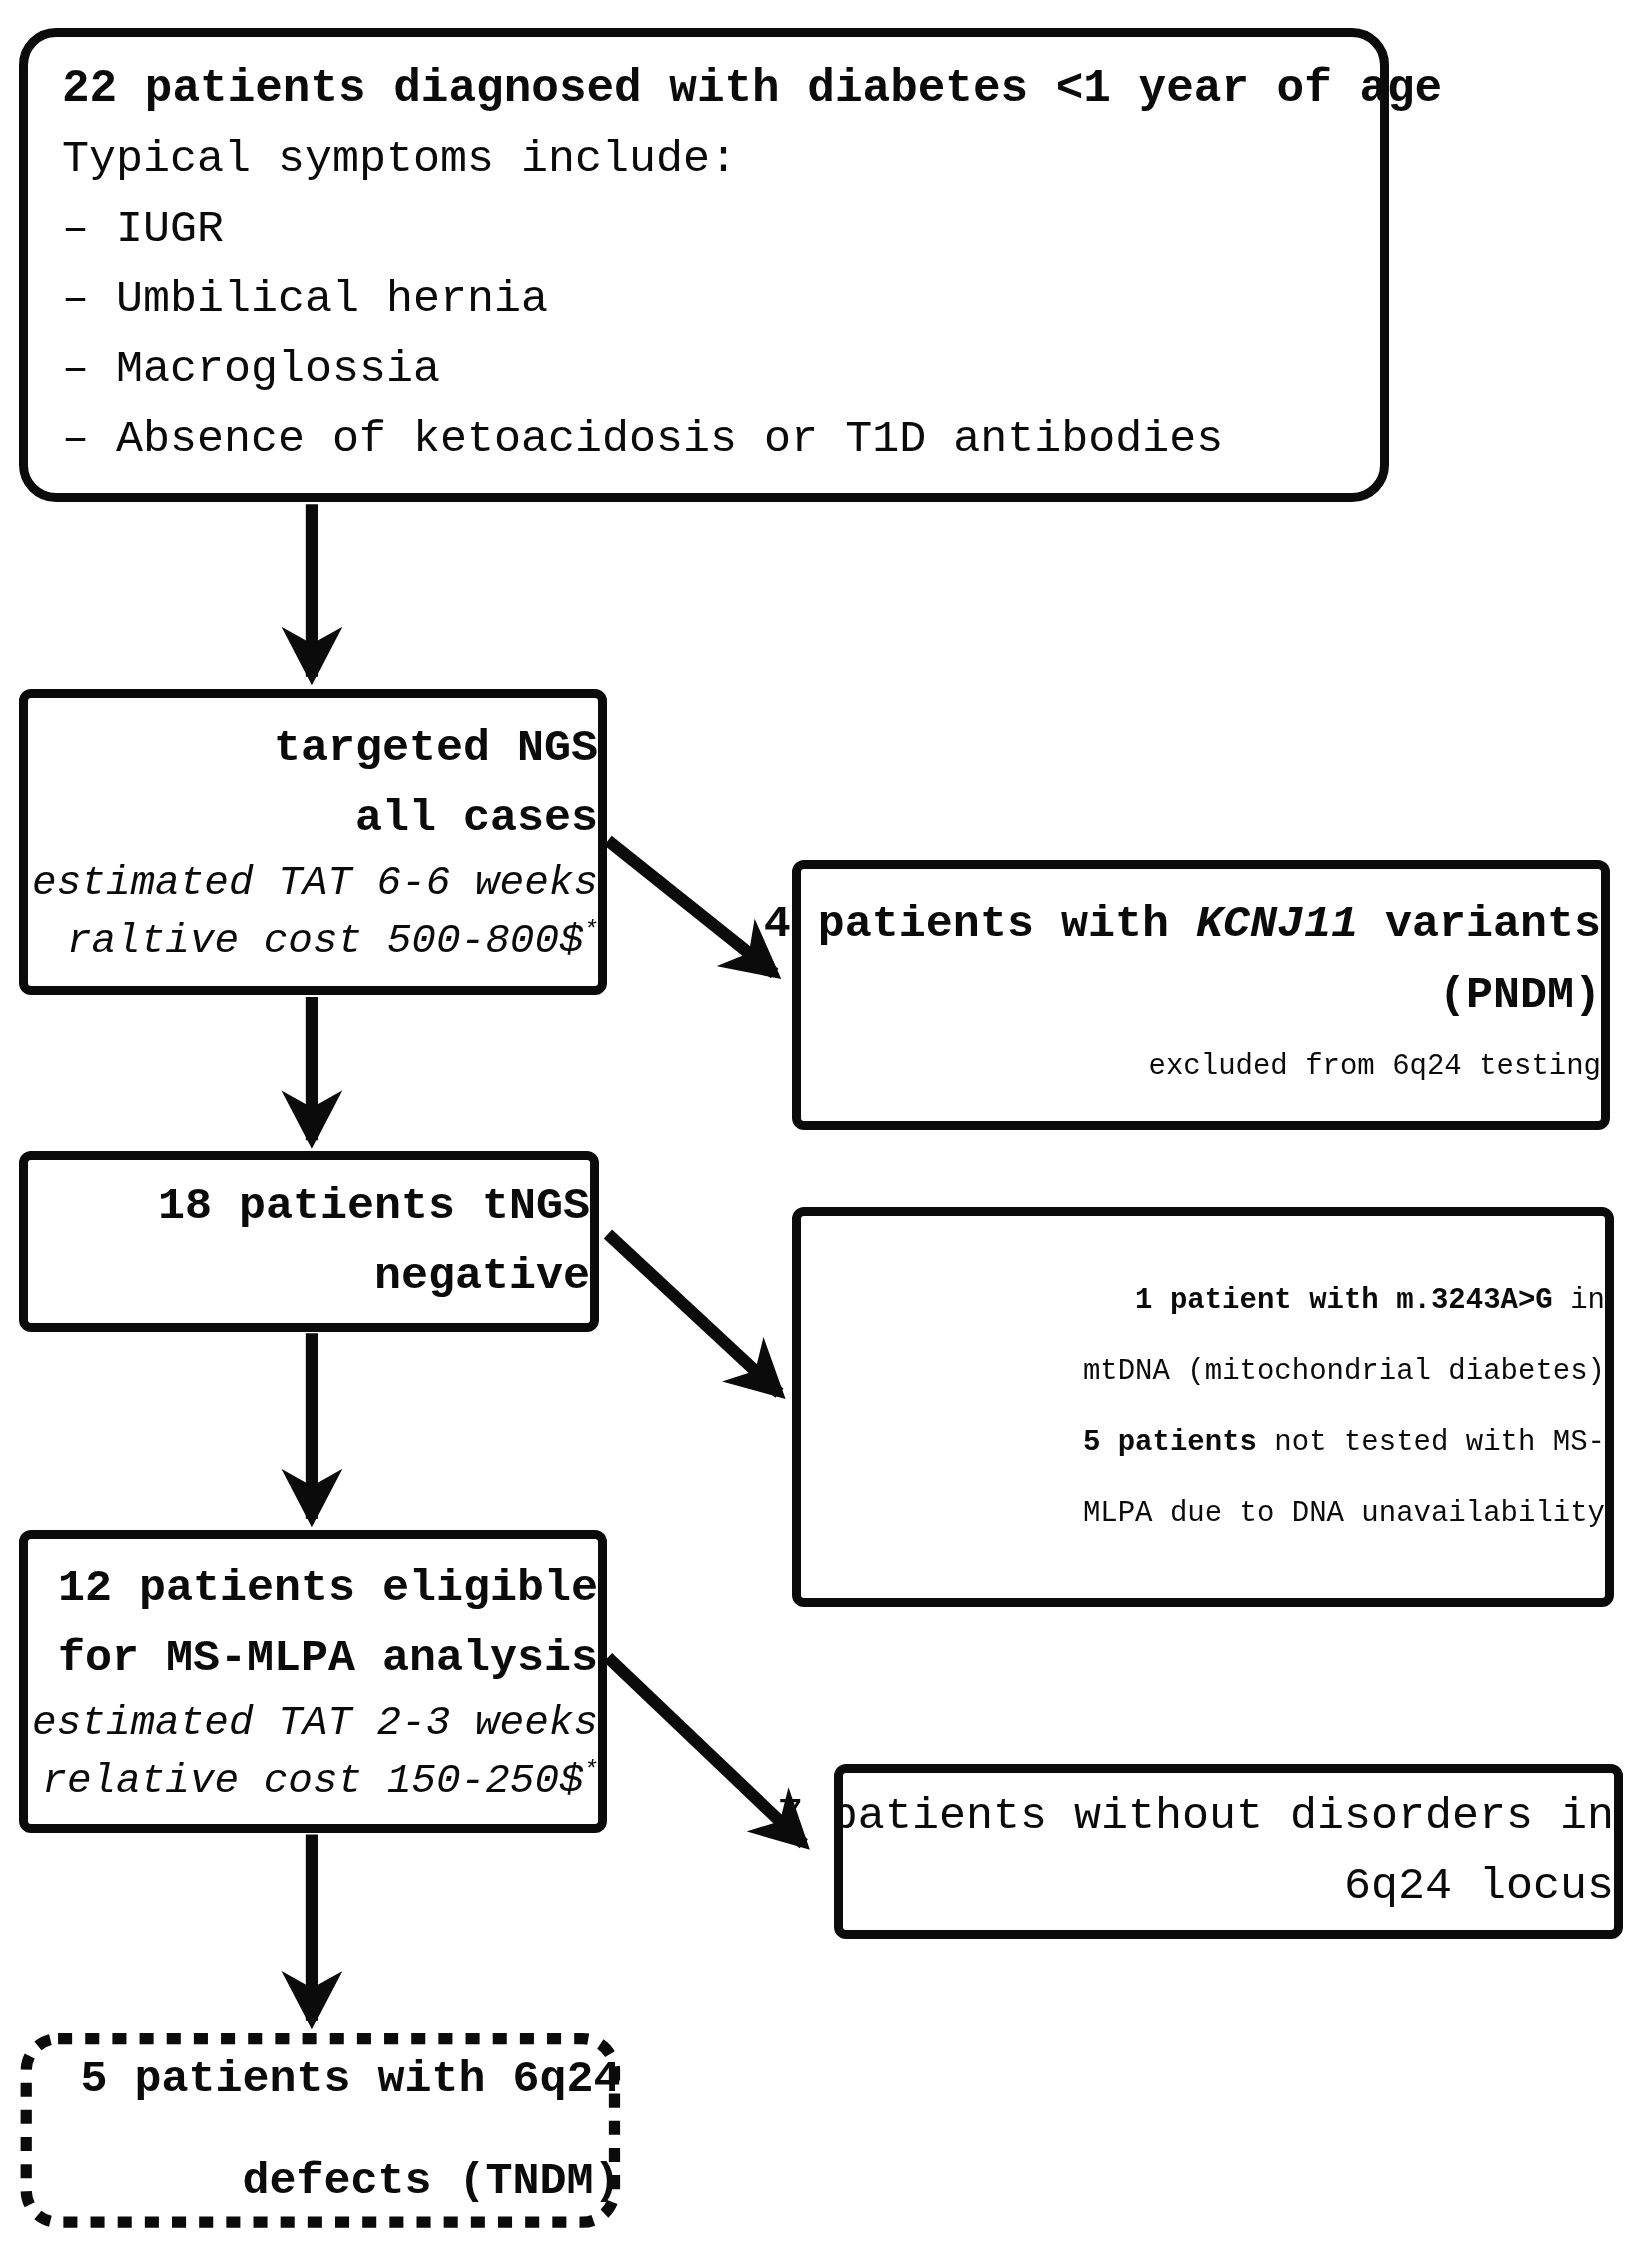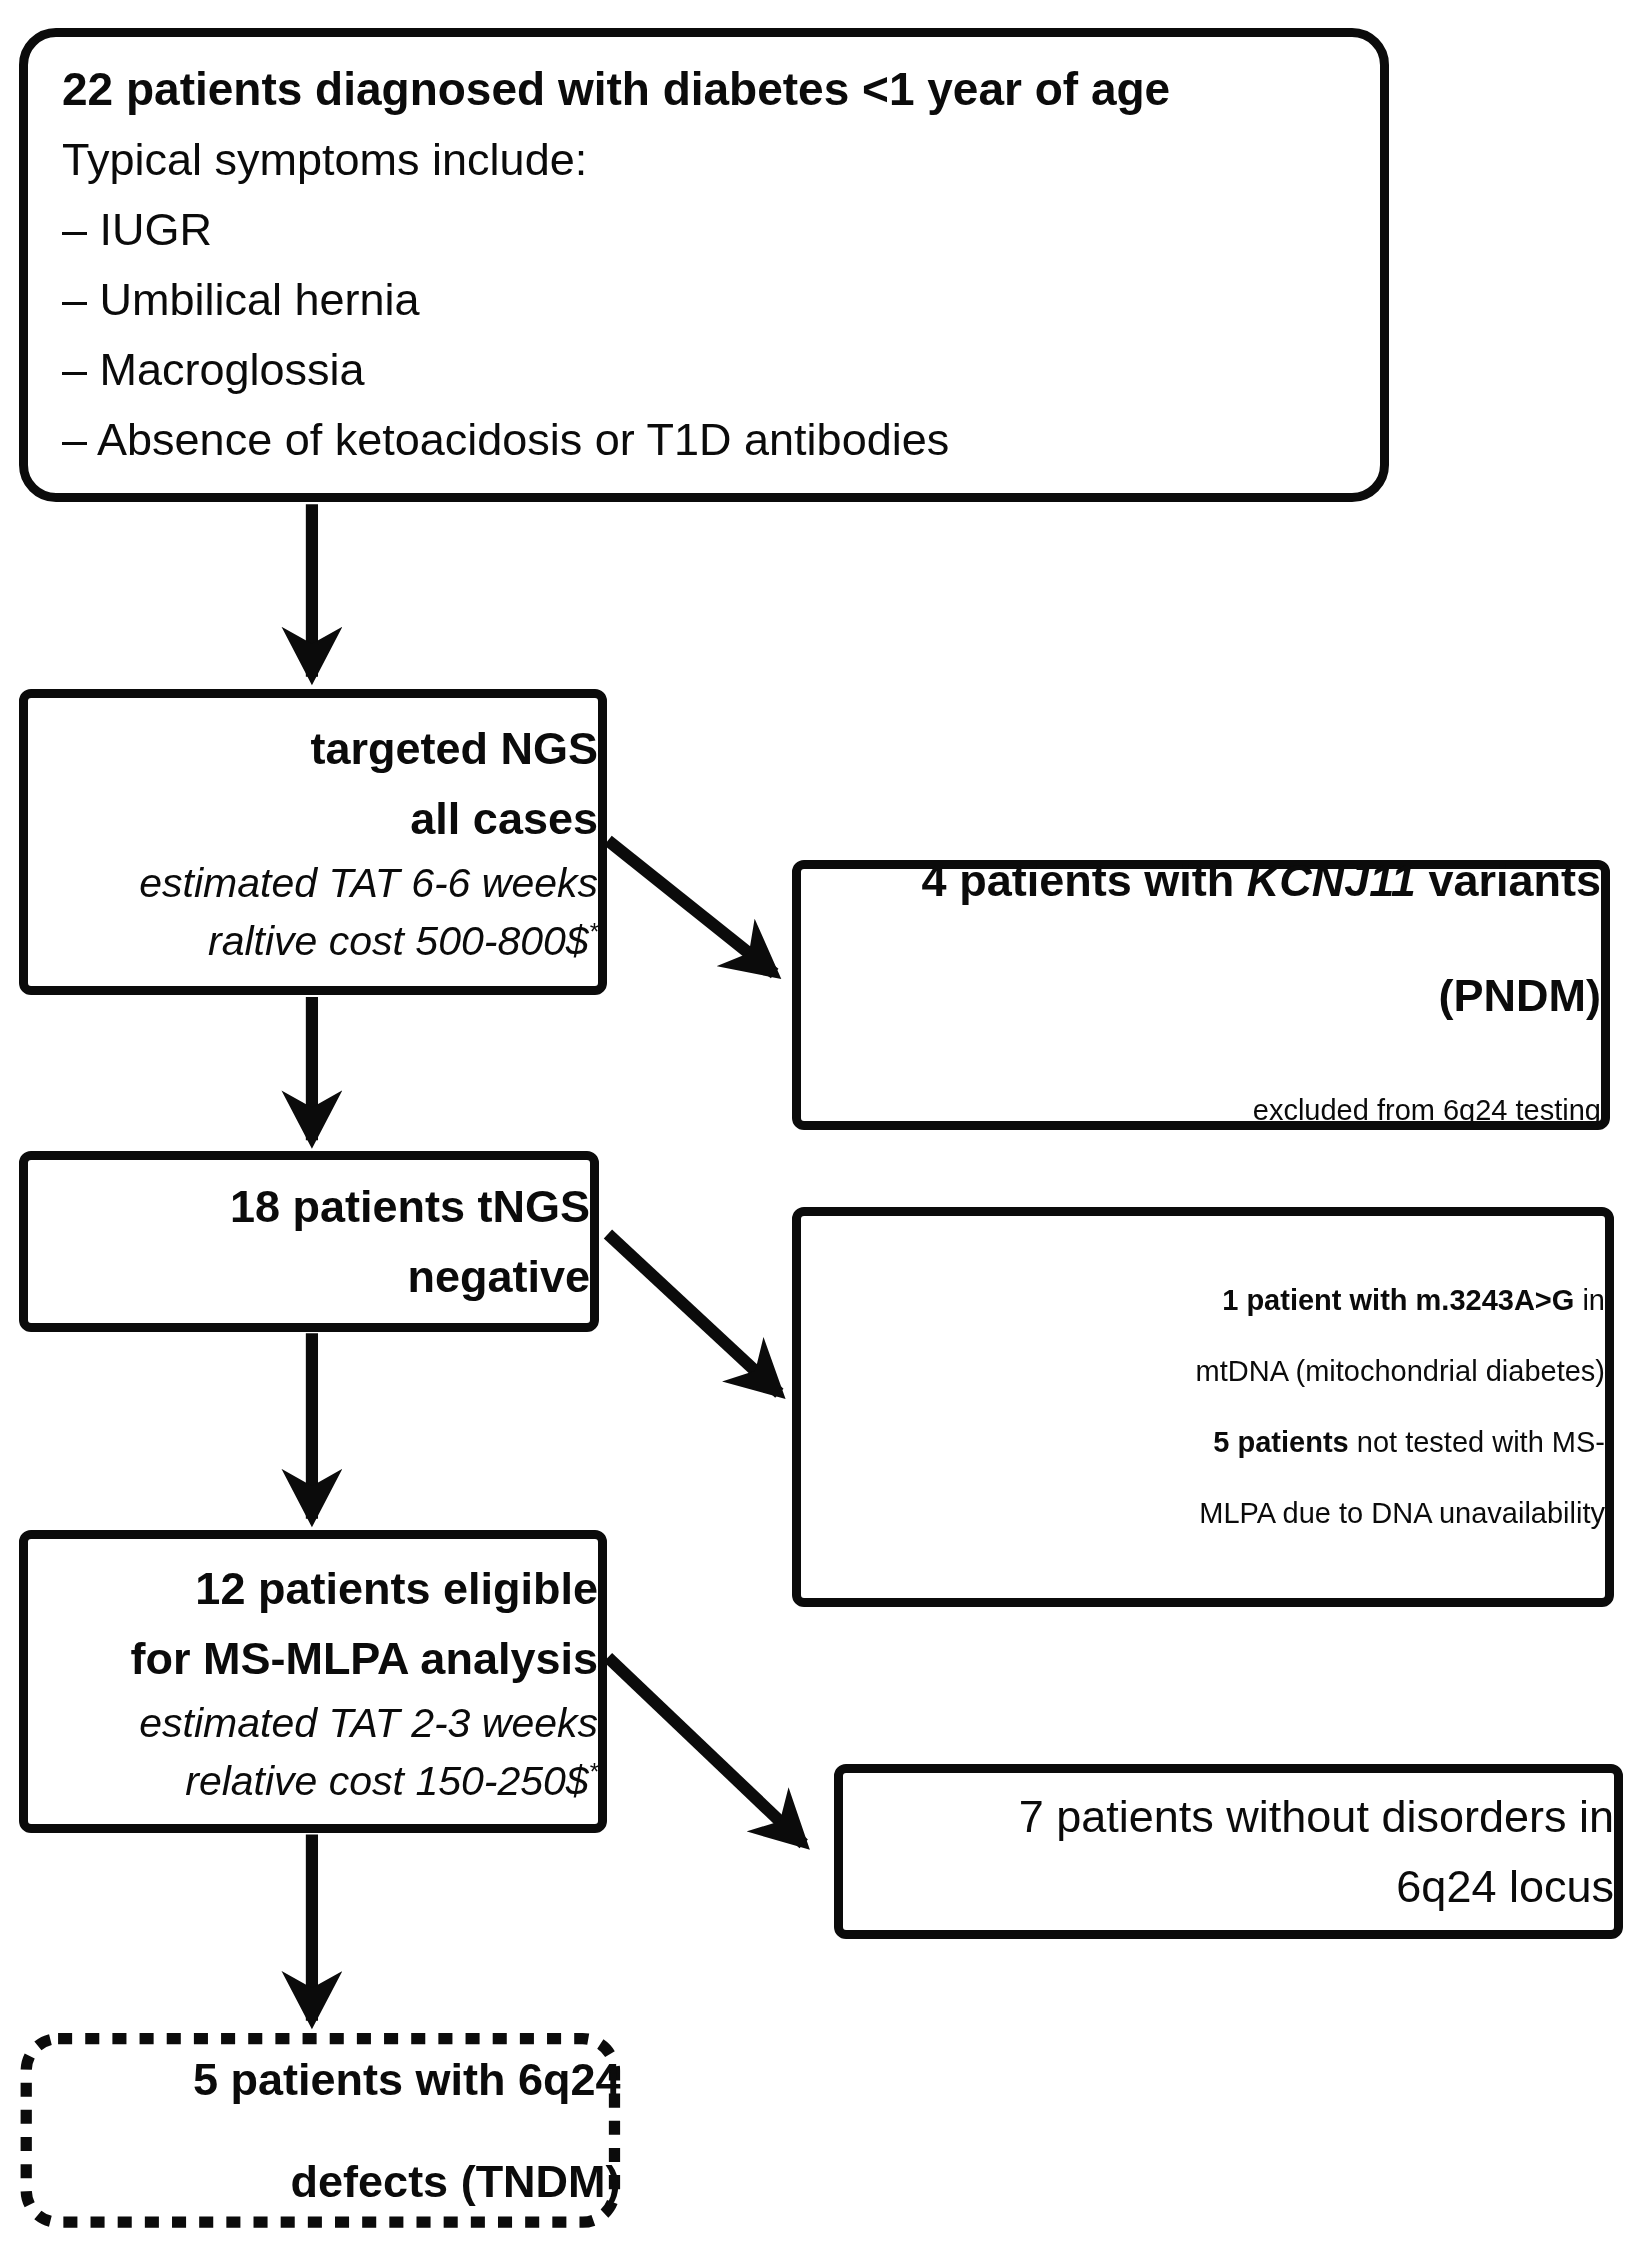--- a/index.html
+++ b/index.html
@@ -1,21 +1,21 @@
 <!DOCTYPE html>
 <html style="--ink: #0b0b0b; --paper: #ffffff;font-size:15px"><head>
 <meta charset="utf-8">
 <style>
   :root { --ink:#0b0b0b; --paper:#ffffff; }
   html,body { margin:0; padding:0; background:var(--paper); }
   .canvas {
     position:relative;
     width:1643px; height:2261px;
     background:var(--paper);
-    font-family:Liberation Sans, sans-serif;
+    font-family:Liberation Mono, monospace;
     color:var(--ink);
     overflow:hidden;
   }
   .box {
     position:absolute;
     background:var(--paper);
     border:9.4px solid var(--ink);
     border-radius:12px;
     box-sizing:border-box;
     display:flex; flex-direction:column;
@@ -65,21 +65,21 @@
     <div class="t">– Absence of ketoacidosis or T1D antibodies</div>
   </div>
 
   <div class="box" style="left:19px;top:689px;width:588px;height:306px;">
     <div class="t-b">targeted NGS</div>
     <div class="t-b">all cases</div>
     <div class="note">estimated TAT 6-6 weeks</div>
     <div class="note"><span>raltive cost 500-800$</span><sup>*</sup></div>
   </div>
 
-  <div class="box" style="left:792px;top:860px;width:818px;height:270px;gap:44px;">
+  <div class="box" style="left:792px;top:860px;width:818px;height:270px;">
     <div class="t-b76"><span>4 patients with </span><span class="gene-it">KCNJ11</span><span> variants</span></div>
     <div class="t-b76">(PNDM)</div>
     <div class="t76">excluded from 6q24 testing</div>
   </div>
 
   <div class="box" style="left:19px;top:1151px;width:580px;height:181px;">
     <div class="t-b">18 patients tNGS</div>
     <div class="t-b">negative</div>
   </div>
 

